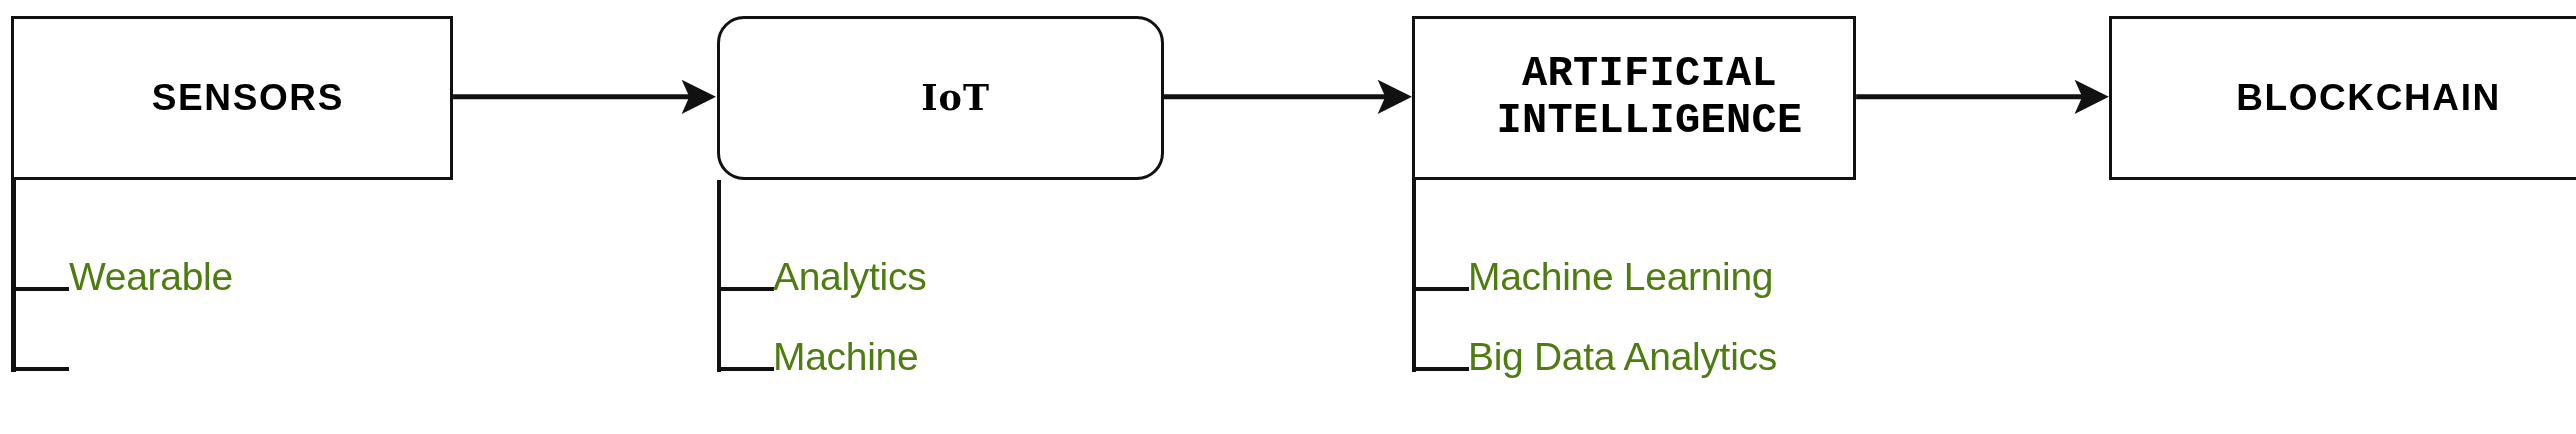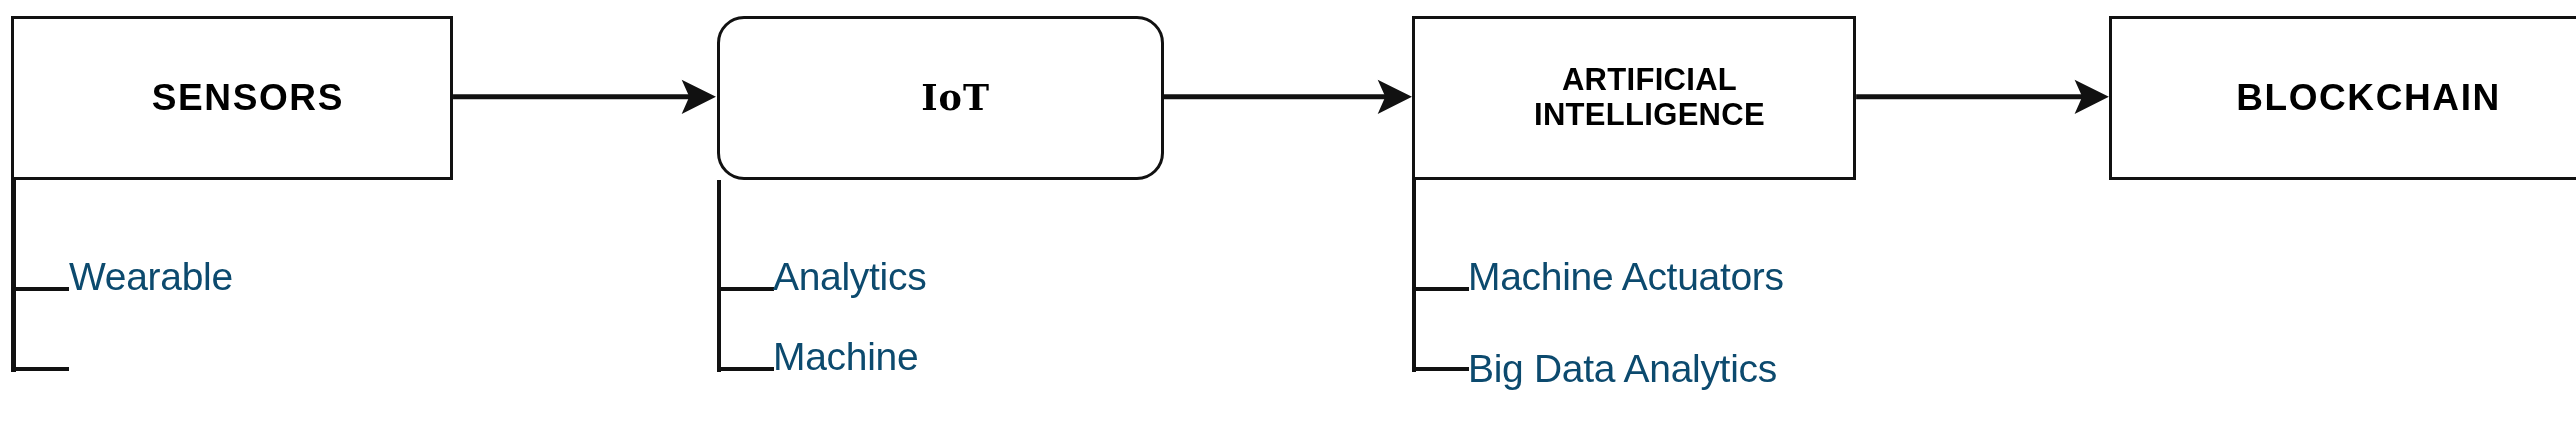--- a/index.html
+++ b/index.html
@@ -42,39 +42,39 @@
     font-family: "Liberation Sans", sans-serif;
     font-size: 37px;
     letter-spacing: 1.6px;
   }
   .label-slab {
     font-family: "DejaVu Serif", serif;
     font-size: 35px;
     letter-spacing: 1px;
   }
   .label-slab-two {
-    font-family: Liberation Sans, sans-serif;
-    font-size: 31px;
+    font-family: Liberation Mono, monospace;
+    font-size: 42px;
     letter-spacing: 0.3px;
   }
   
   .trunk {
     position: absolute;
     width: 4.4px;
     background: #111111;
   }
   
   .branch-line {
     position: absolute;
     height: 4.4px;
     background: #111111;
   }
   .branch-label {
     position: absolute;
-    color: #0c4a6e;
+    color: #4d7c0f;
     font-family: "Liberation Sans", sans-serif;
     font-size: 39px;
     font-weight: 400;
     letter-spacing: -0.3px;
     white-space: nowrap;
     line-height: 1;
   }
   
   .connector {
     position: absolute;
@@ -125,23 +125,23 @@
     </svg>
   </div>
 
   <div class="stage-col" style="left:1412px; width:697px;">
     <div class="node-box" style="left:0px; top:16px; width:444px; height:164px;">
       <span class="node-label label-slab-two">ARTIFICIAL
 INTELLIGENCE</span>
     </div>
     <div class="trunk" style="left:0px; top:180px; height:192px;"></div>
     <div class="branch-line" style="left:0px; top:287px; width:57px;"></div>
-    <div class="branch-label" style="left:56px; top:257px;">Machine Actuators</div>
+    <div class="branch-label" style="left:56px; top:257px;">Machine Learning</div>
     <div class="branch-line" style="left:0px; top:367px; width:57px;"></div>
-    <div class="branch-label" style="left:56px; top:337px;margin-top:12px;">Big Data Analytics</div>
+    <div class="branch-label" style="left:56px; top:337px;">Big Data Analytics</div>
   </div>
 
   <div class="connector" style="left:1856px; top:86px; width:253px;">
     <svg width="253" height="21.6" viewBox="0 0 398 34">
       <line x1="0" y1="17" x2="376" y2="17" stroke="#111111" stroke-width="8"></line>
       <polygon points="398,17 344,44 356,17 344,-10" fill="#111111"></polygon>
     </svg>
   </div>
 
   <div class="stage-col" style="left:2109px; width:467px;">

